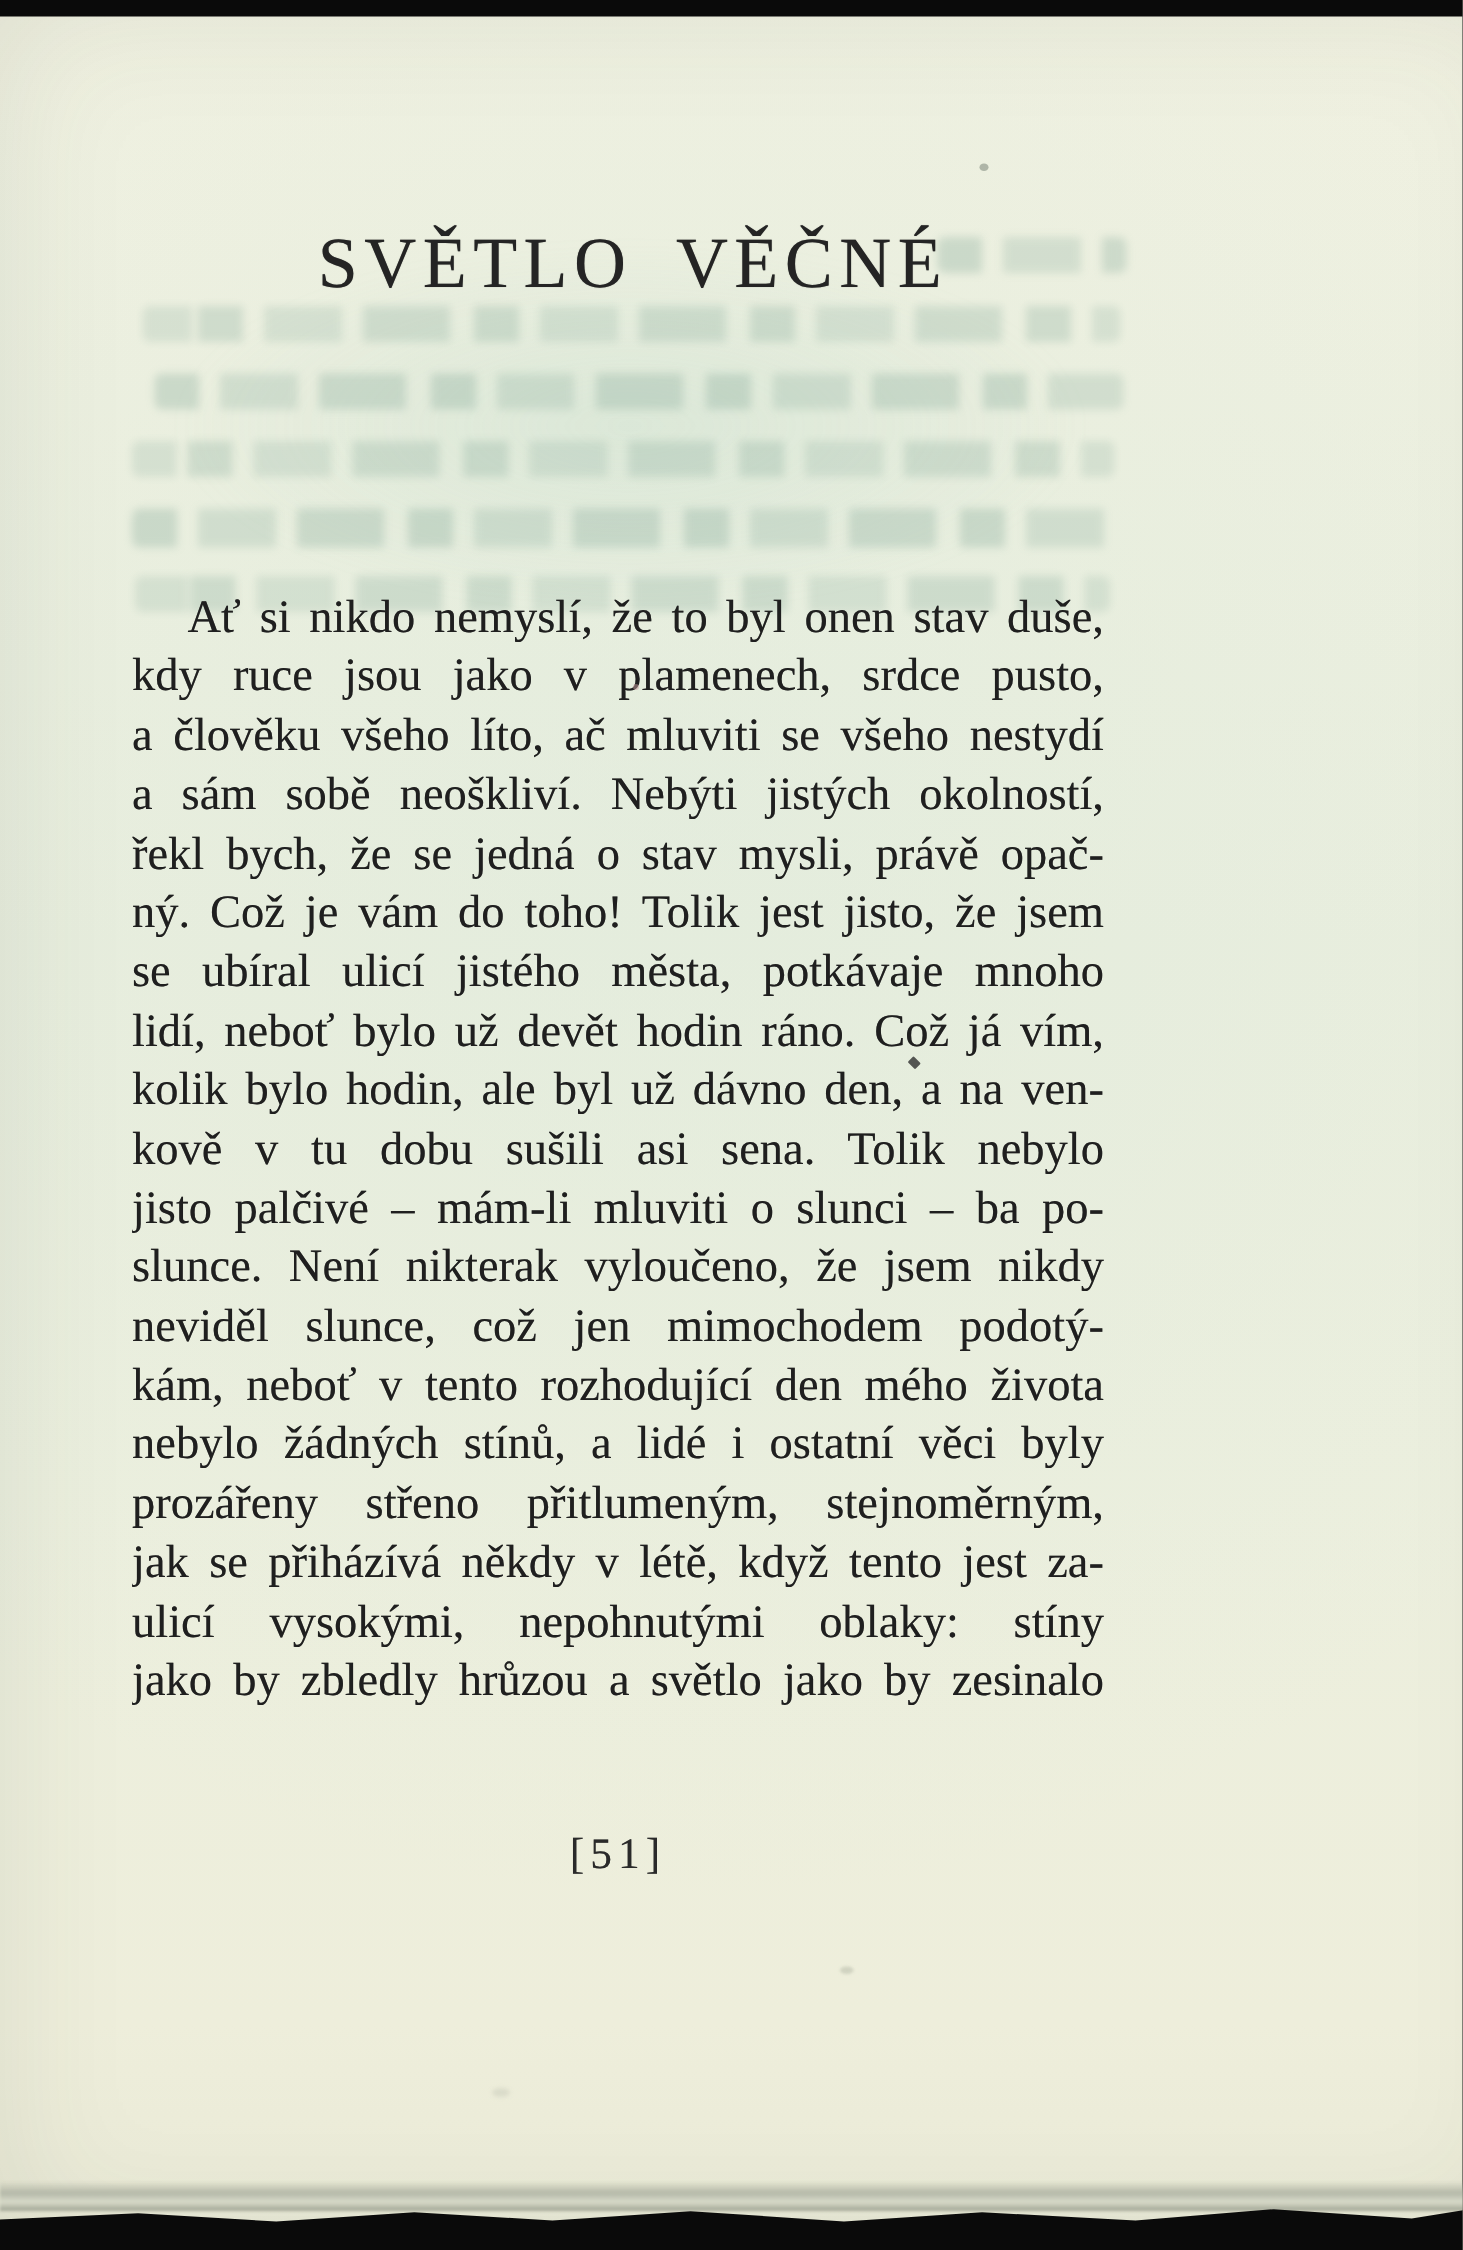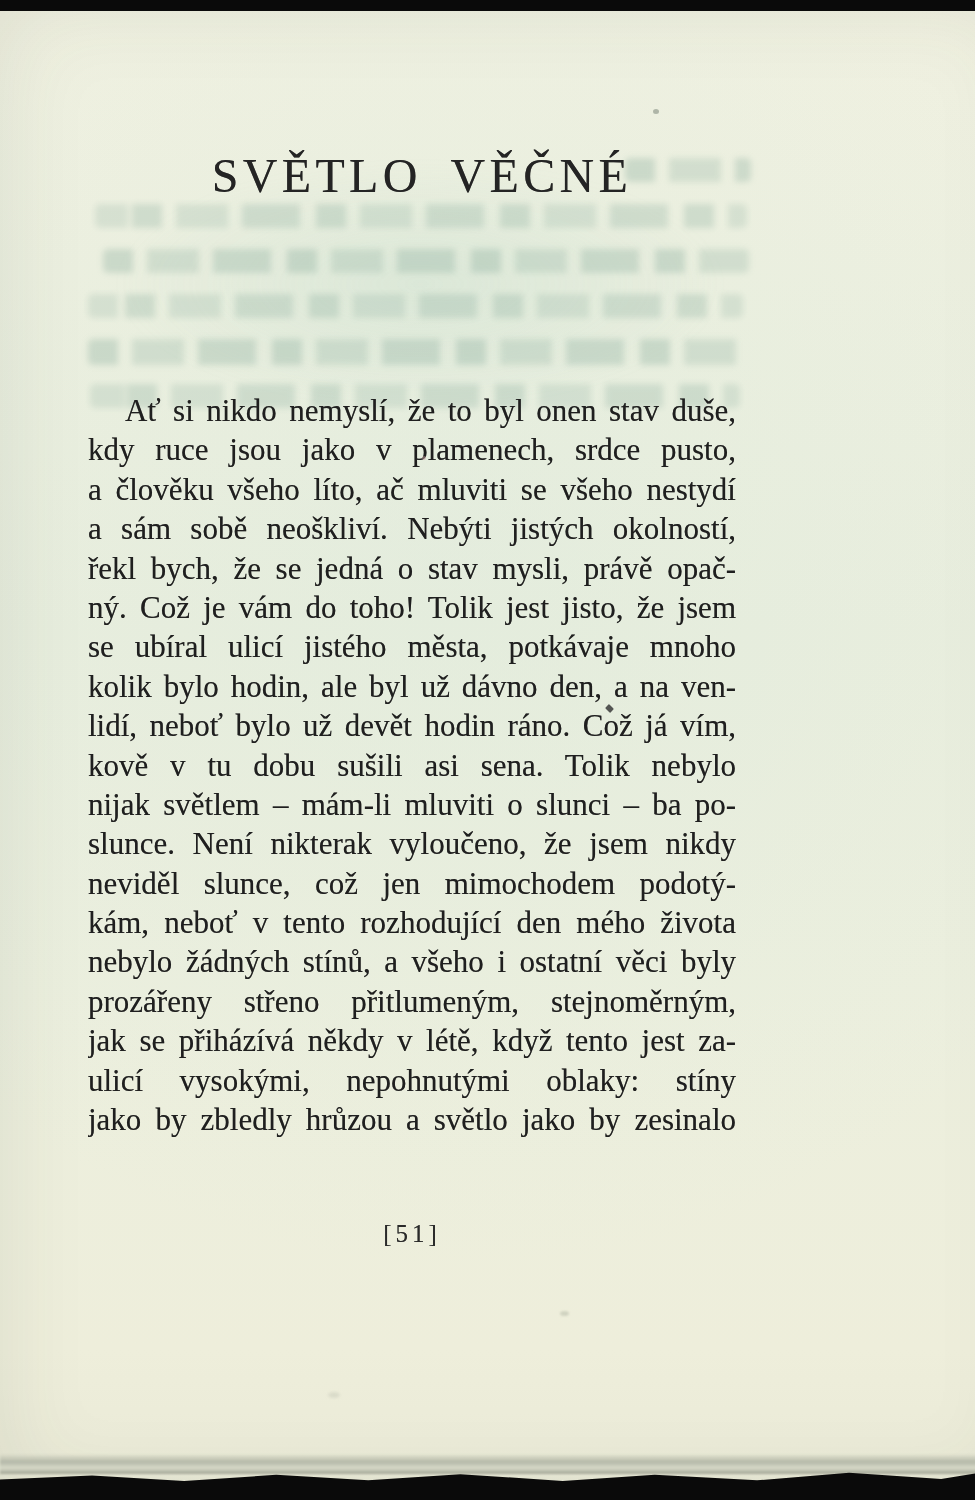--- a/index.html
+++ b/index.html
@@ -66,21 +66,21 @@
   .line {
     height:39.4px; line-height:39.4px; overflow:hidden;
     font-size:31px; text-align:justify; text-align-last:justify;
     text-shadow:0 0 0.4px rgba(25,25,25,0.55);
     hyphens:none; white-space:normal;
   }
   .line::after { content:""; display:inline-block; width:100%; height:0; vertical-align:top; }
   .line.first { text-indent:37px; }
   .pagenum {
     position:absolute; top:1220px; left:0; width:100%; text-align:center;
-    font-size:25px; letter-spacing:4px; color:#2a2a2a;
+    font-size:29px; letter-spacing:4px; color:#2a2a2a;
     text-shadow:0 0 0.4px rgba(25,25,25,0.5);
   }
 
   
   .speck { position:absolute; border-radius:50%; }
   .sp1 { left:653px; top:109px; width:6px; height:5px; background:#9aa294; opacity:.75; }
   .sp2 { left:606px; top:705px; width:7px; height:7px; background:#3a3a3a; border-radius:1px; transform:rotate(45deg) scaleY(.8); opacity:.85; }
   .sp3 { left:560px; top:1311px; width:9px; height:5px; background:#c9ccba; opacity:.8; filter:blur(1px); }
   .sp4 { left:328px; top:1392px; width:12px; height:6px; background:#d2d4c3; opacity:.7; filter:blur(1.5px); }
   .sp5 { left:422px; top:456px; width:4px; height:4px; background:#c8a0a0; opacity:.5; }
@@ -101,28 +101,28 @@
   <div class="column">
     <div class="title">SVĚTLO VĚČNÉ</div>
     <div class="bodytext">
         <div class="line first">Ať si nikdo nemyslí, že to byl onen stav duše,</div>
         <div class="line">kdy ruce jsou jako v plamenech, srdce pusto,</div>
         <div class="line">a člověku všeho líto, ač mluviti se všeho nestydí</div>
         <div class="line">a sám sobě neoškliví. Nebýti jistých okolností,</div>
         <div class="line">řekl bych, že se jedná o stav mysli, právě opač-</div>
         <div class="line">ný. Což je vám do toho! Tolik jest jisto, že jsem</div>
         <div class="line">se ubíral ulicí jistého města, potkávaje mnoho</div>
+        <div class="line">lidí, neboť bylo už devět hodin ráno. Což já vím,</div>
         <div class="line">kolik bylo hodin, ale byl už dávno den, a na ven-</div>
-        <div class="line">lidí, neboť bylo už devět hodin ráno. Což já vím,</div>
         <div class="line">kově v tu dobu sušili asi sena. Tolik nebylo</div>
-        <div class="line">nijak světlem – mám-li mluviti o slunci – ba po-</div>
+        <div class="line">jisto palčivé – mám-li mluviti o slunci – ba po-</div>
         <div class="line">slunce. Není nikterak vyloučeno, že jsem nikdy</div>
         <div class="line">neviděl slunce, což jen mimochodem podotý-</div>
         <div class="line">kám, neboť v tento rozhodující den mého života</div>
-        <div class="line">nebylo žádných stínů, a všeho i ostatní věci byly</div>
+        <div class="line">nebylo žádných stínů, a lidé i ostatní věci byly</div>
         <div class="line">prozářeny střeno přitlumeným, stejnoměrným,</div>
         <div class="line">jak se přiházívá někdy v létě, když tento jest za-</div>
         <div class="line">ulicí vysokými, nepohnutými oblaky: stíny</div>
         <div class="line">jako by zbledly hrůzou a světlo jako by zesinalo</div>
       </div>
     <div class="pagenum">[51]</div>
   </div>
 
   <div class="speck sp1"></div>
   <div class="speck sp2"></div>

